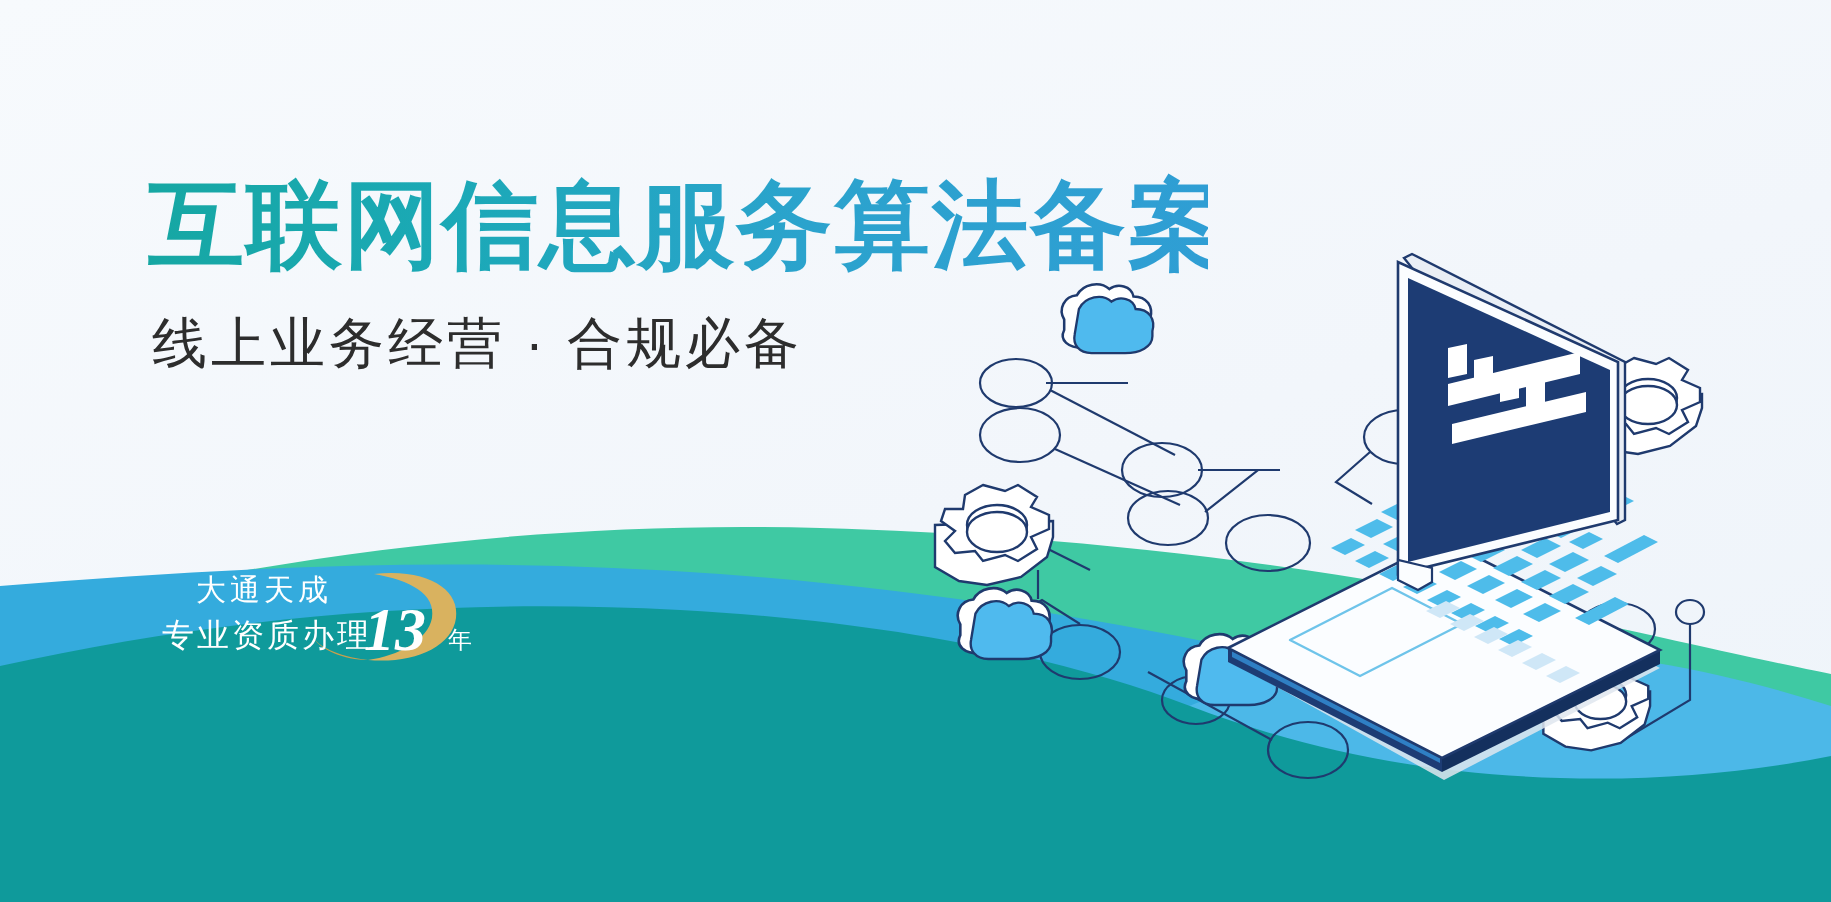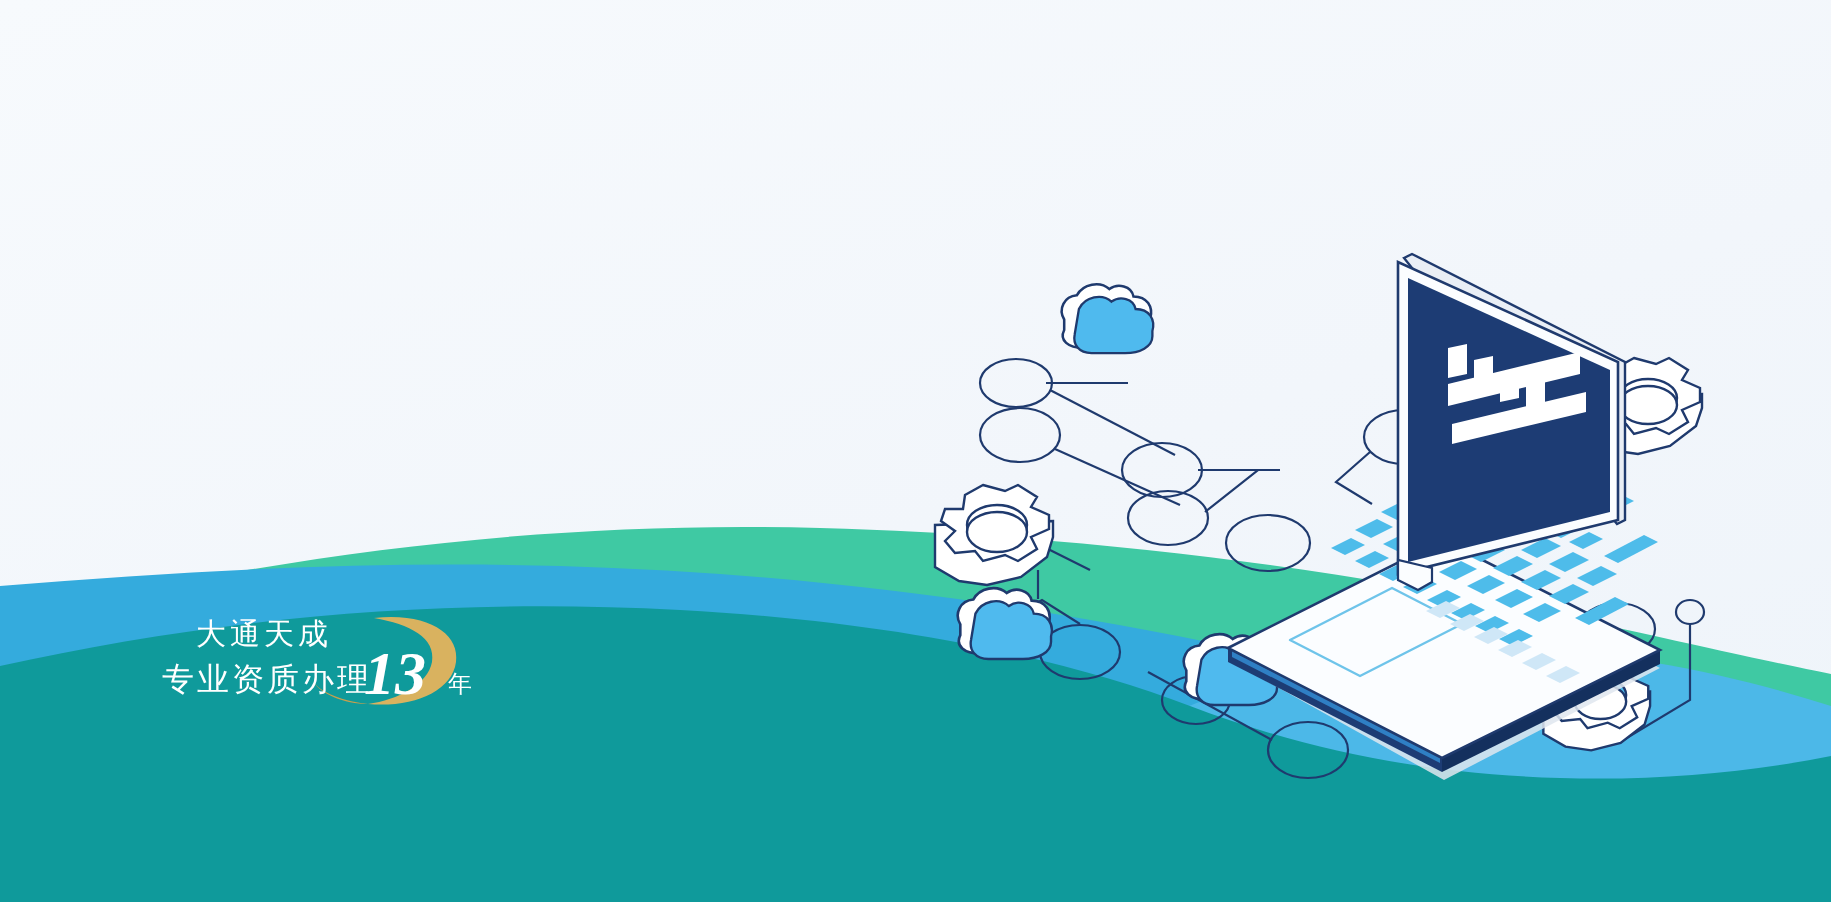--- a/index.html
+++ b/index.html
@@ -36,21 +36,21 @@
     margin:26px 0 0 4px;
     font-size:55px;
     font-weight:400;
     letter-spacing:4px;
     color:#2d2d2d;
     white-space:nowrap;
   }
 
   
   #logo{
-    position:absolute;left:160px;top:604px;width:330px;height:110px;z-index:60;
+    position:absolute;left:160px;top:560px;width:330px;height:110px;z-index:60;
   }
   #logo svg{display:block;}
 
   
   .nosel{user-select:none;}
 </style>
 </head>
 <body>
 
 <div id="banner">
@@ -59,20 +59,24 @@
 
     <path d="M0,620 C260,560 520,520 820,528 C1120,536 1380,576 1600,624 C1700,646 1780,664 1831,674 L1831,902 L0,902 Z" fill="#3fc9a3"></path>
 
     <path d="M0,586 C240,566 470,556 720,574 C960,592 1150,628 1310,664 C1450,694 1560,716 1660,730 L1660,902 L0,902 Z" fill="#34abdd"></path>
 
     <path d="M1080,760 C1180,700 1290,664 1420,652 C1560,640 1700,664 1831,706 L1831,902 L1080,902 Z" fill="#4cb8e8"></path>
 
     <path d="M0,666 C200,622 420,596 680,610 C900,622 1070,660 1190,706 C1300,748 1420,774 1560,778 C1660,781 1750,772 1831,756 L1831,902 L0,902 Z" fill="#0f9a9b"></path>
   </svg>
 
+  <div id="text-block" class="nosel">
+    <h1 id="main-title">互联网信息服务算法备案</h1>
+    <div id="sub-title">线上业务经营 · 合规必备</div>
+  </div>
 
   <svg class="layer" viewBox="0 0 1831 902" preserveAspectRatio="none" style="z-index:30">
 
     <defs>
       <g id="cloud-shape">
         <path d="M0,26 C-3,16 4,6 15,5 C19,-3 31,-6 39,0 C45,-5 56,-3 58,5 C68,4 74,12 72,21
                  L72,34 C72,42 64,48 54,48 L16,48 C6,48 -1,42 0,34 Z"></path>
       </g>
     </defs>
 

